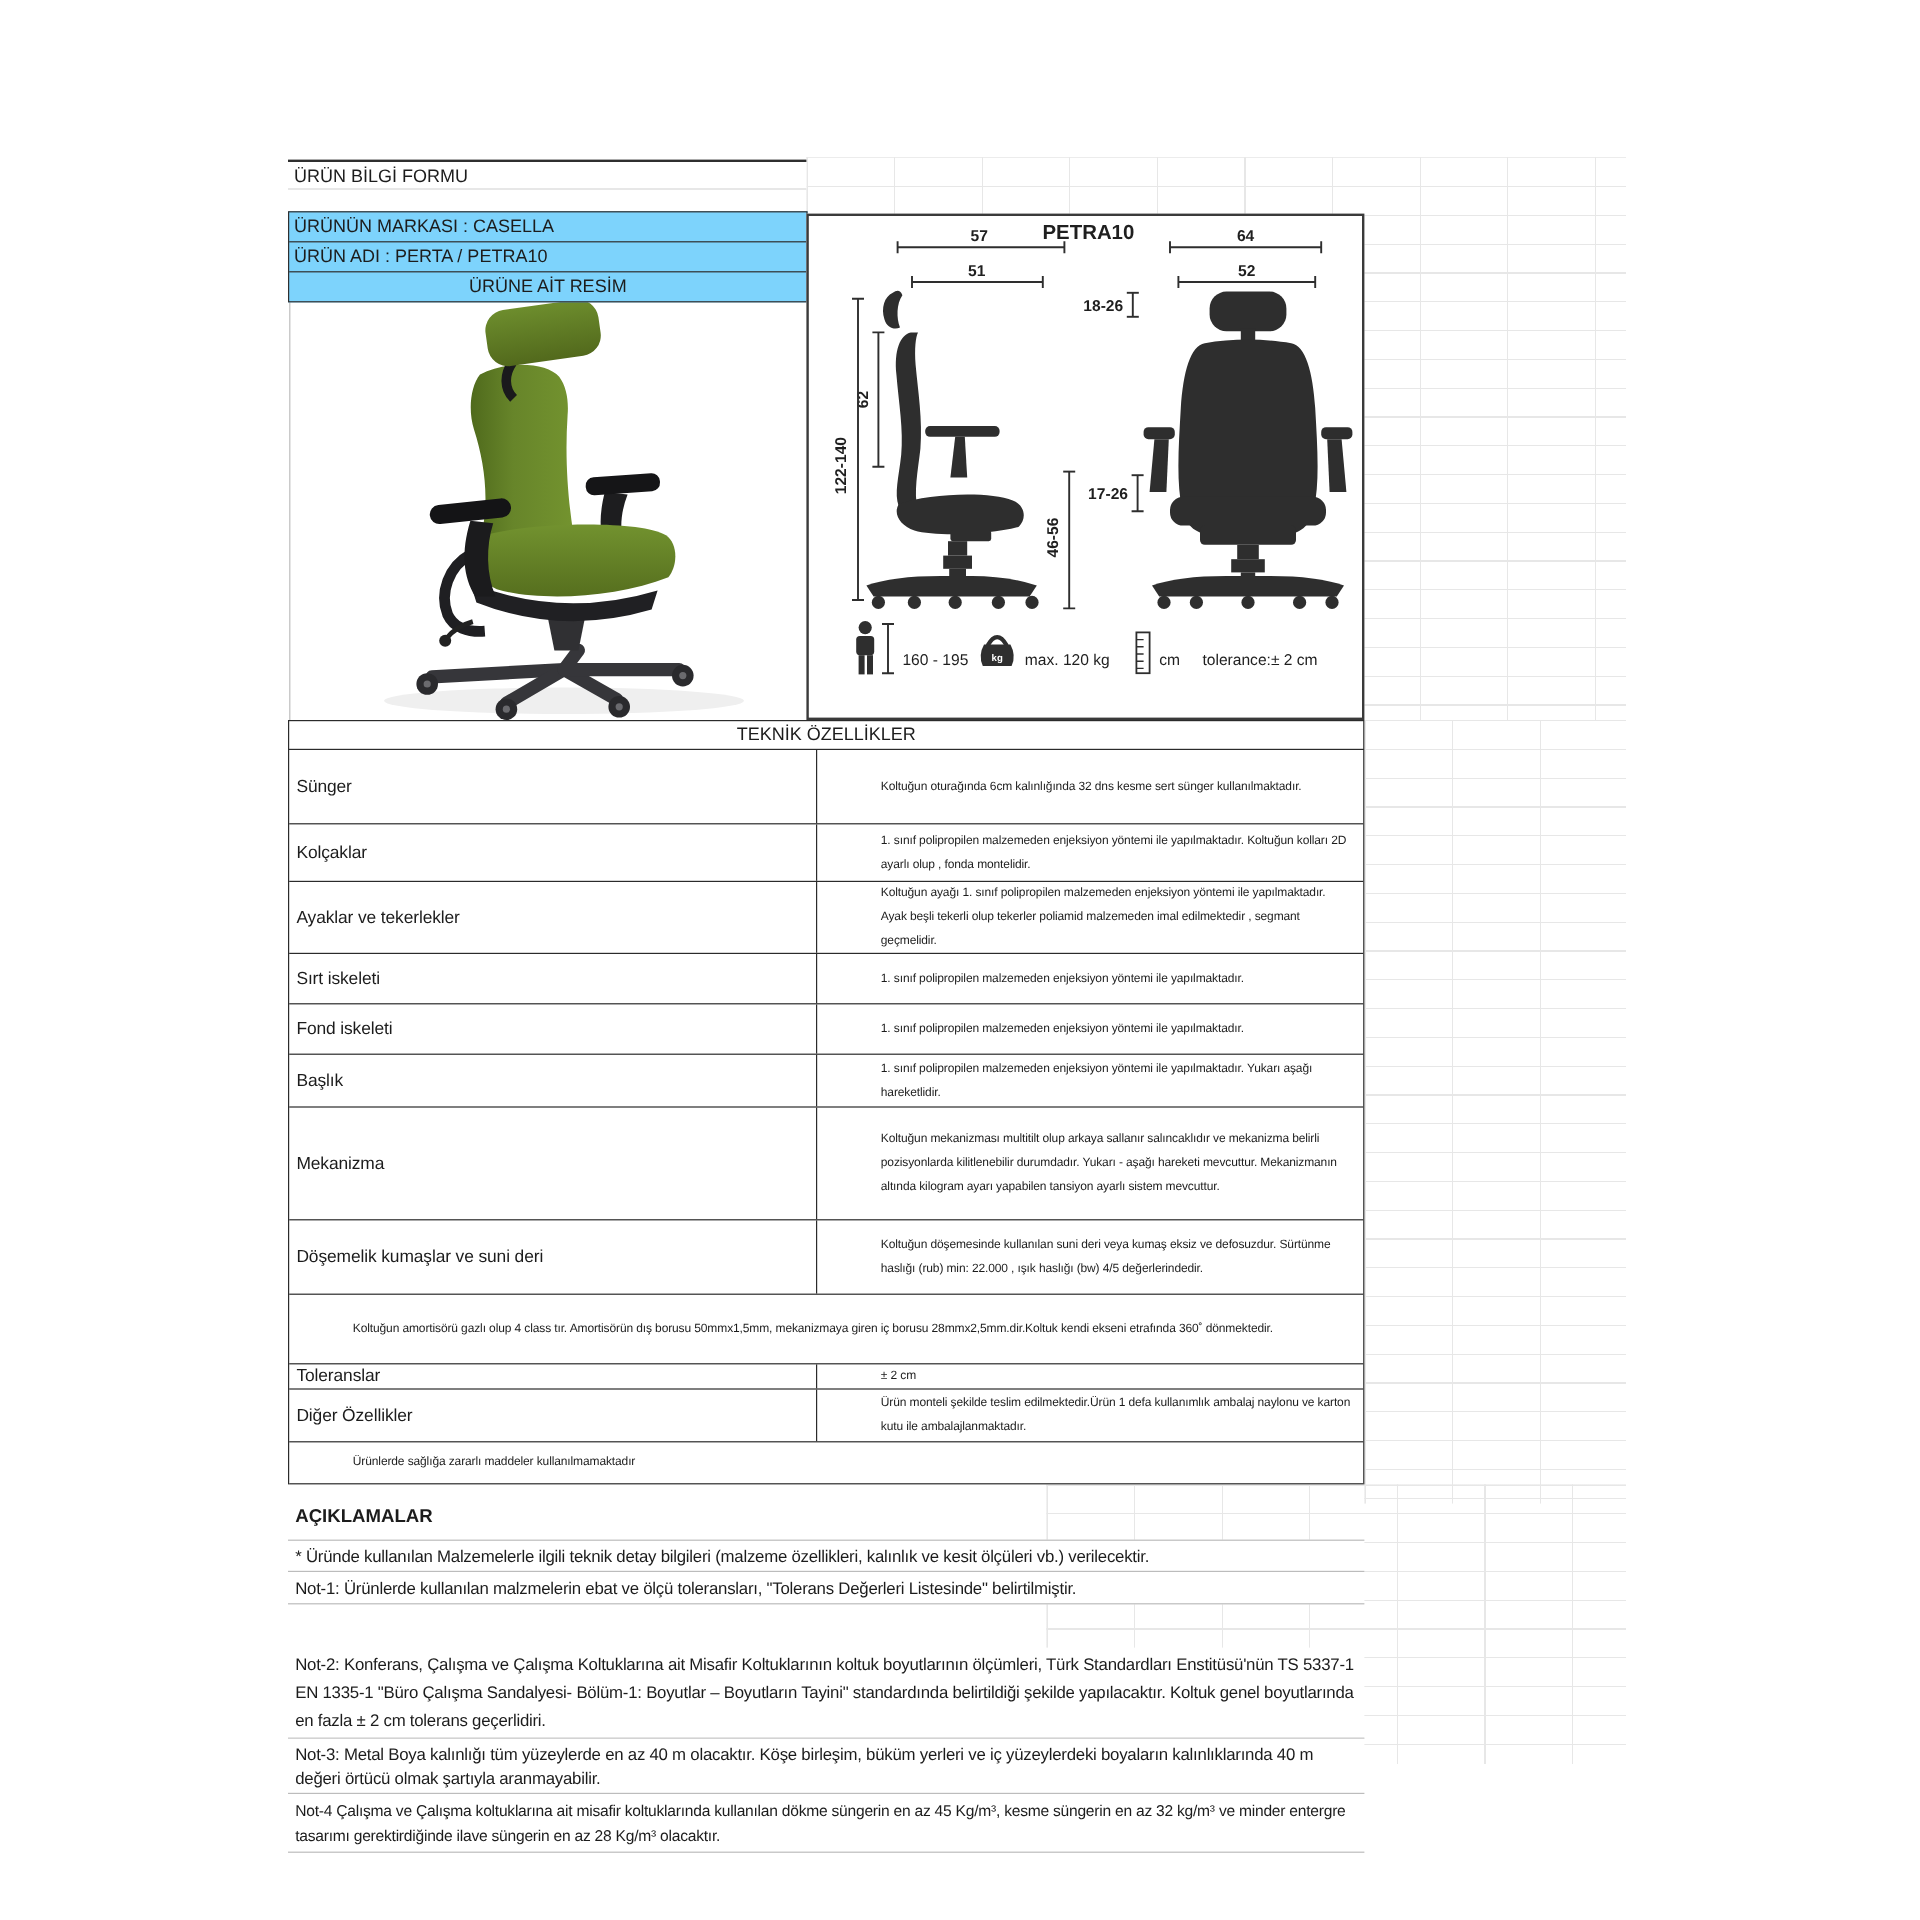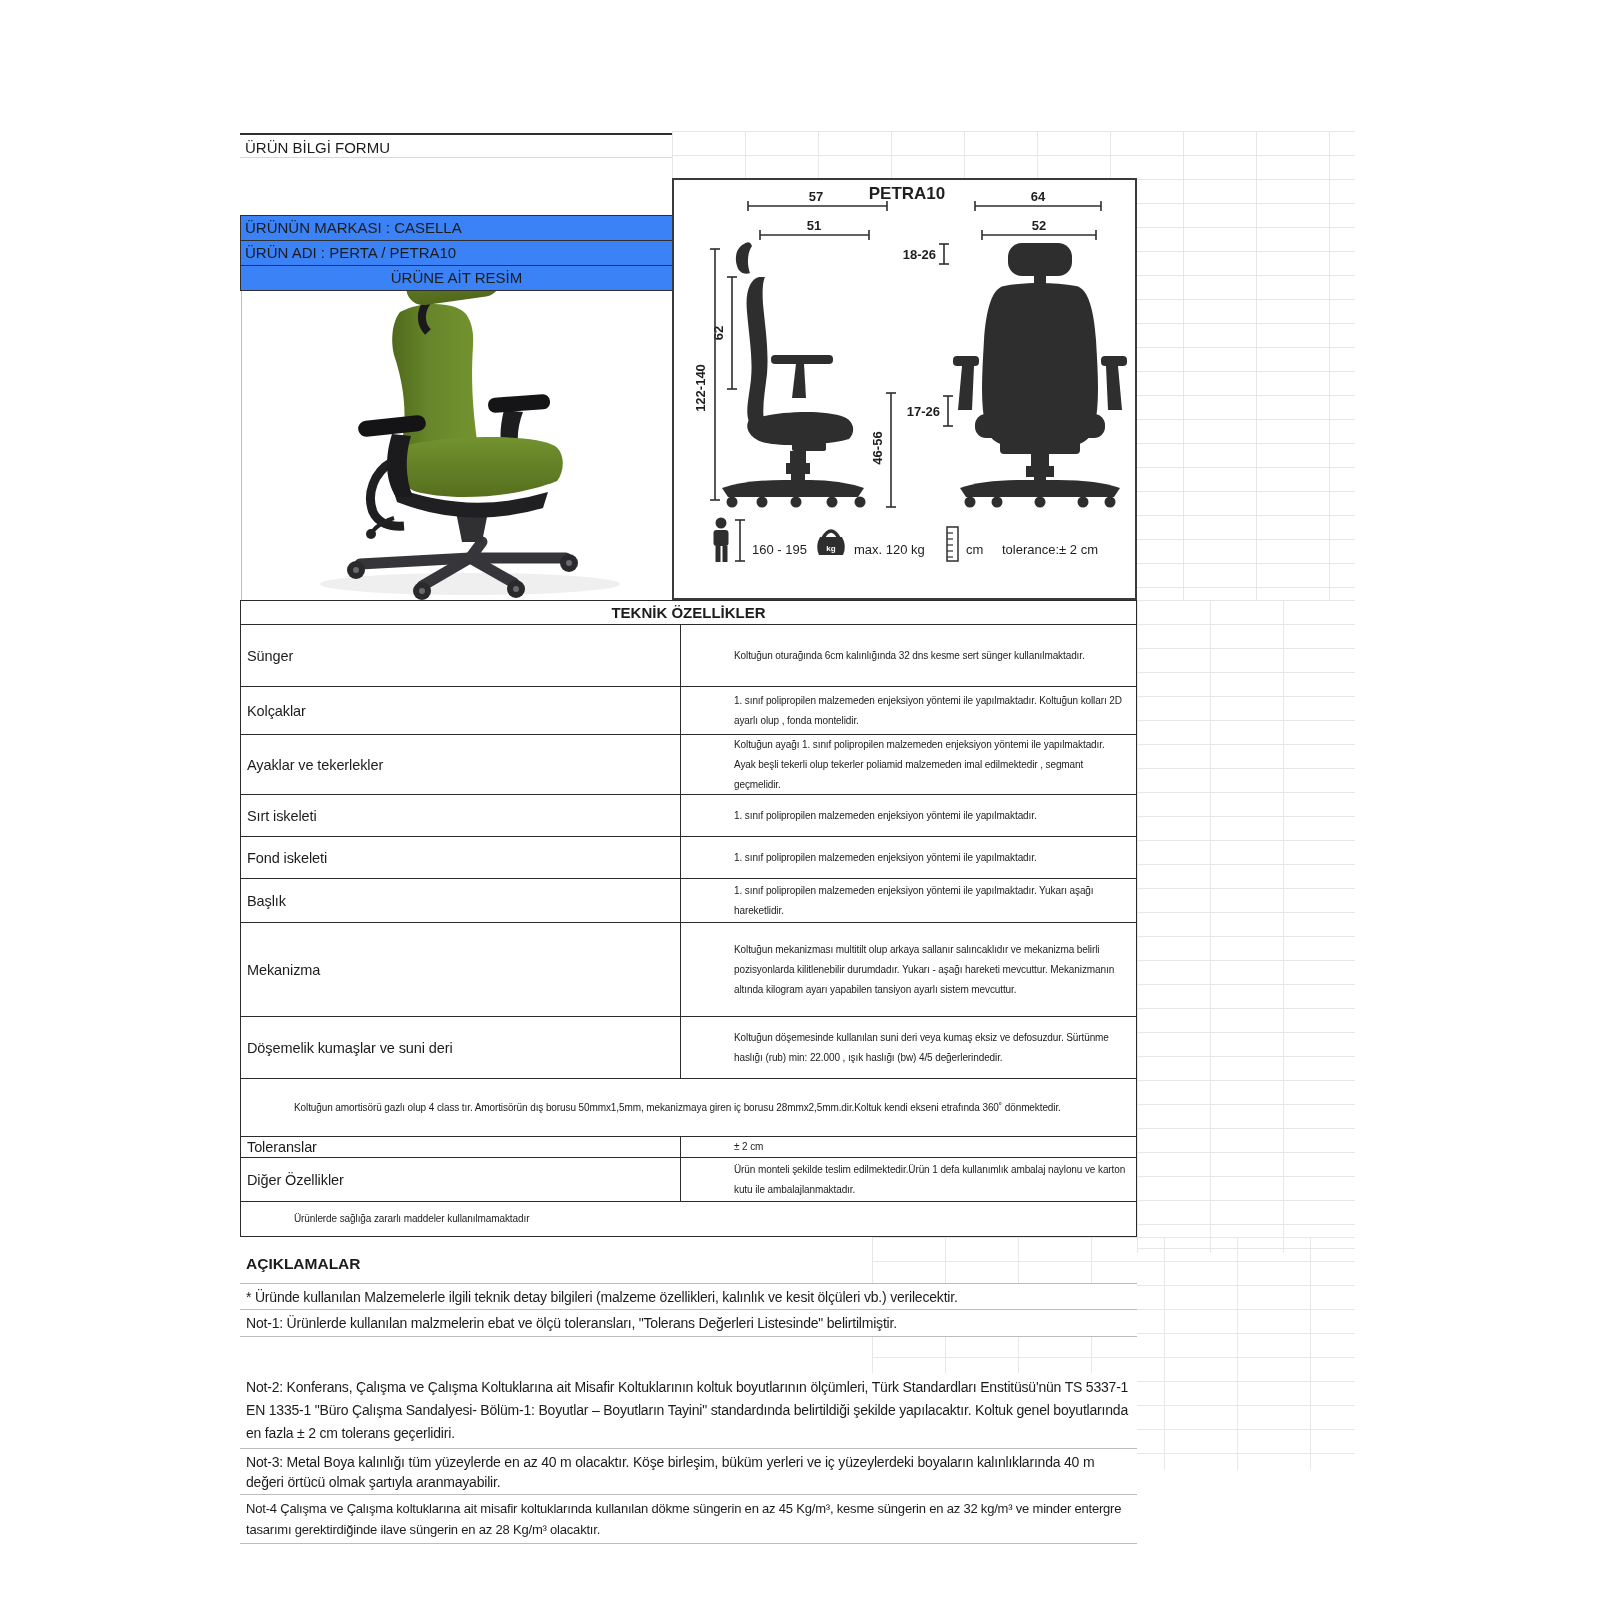--- a/index.html
+++ b/index.html
@@ -9,34 +9,34 @@
   .grid{position:absolute;z-index:0;background-image:
       repeating-linear-gradient(to bottom,#e7e7e7 0 1px,transparent 1px 24px),
       repeating-linear-gradient(to right,#e7e7e7 0 1px,transparent 1px 73px);}
   .g1{left:672px;top:131px;width:683px;height:469px;}
   .g2{left:1137px;top:600px;width:218px;height:653px;}
   .g3{left:872px;top:1237px;width:483px;height:233px;}
 
   .title-row{position:absolute;left:240px;top:133px;width:432px;height:25px;z-index:2;
     border-top:2px solid #2f2f2f;border-bottom:1px solid #d8d8d8;background:#fff;
     font-weight:normal;font-size:15px;line-height:25px;padding-left:5px;box-sizing:border-box;}
-  .idbox{position:absolute;left:240px;top:176px;width:433px;z-index:2;background:#3b82f6;
-    border:1px solid #2f2f2f;box-sizing:border-box;margin-top:39px;}
+  .idbox{position:absolute;left:240px;top:176px;width:433px;z-index:2;background:#7dd3fc;
+    border:1px solid #2f2f2f;box-sizing:border-box;}
   .idrow{height:24px;line-height:24px;font-size:15px;padding-left:4px;border-bottom:1px solid #2f2f2f;white-space:nowrap;}
   .idrow:last-child{border-bottom:none;}
   .idrow.caption{text-align:center;padding-left:0;}
 
   .photo{position:absolute;left:241px;top:250px;width:431px;height:350px;z-index:1;background:#fff;
     border-left:1px solid #bdbdbd;}
   .diagram{position:absolute;left:672px;top:178px;width:465px;height:422px;z-index:2;background:#fff;
     border:2px solid #3a3a3a;box-sizing:border-box;}
   .diagram svg{display:block;}
 
   .tech-header{position:absolute;left:240px;top:600px;width:897px;height:25px;z-index:2;background:#fff;
-    border:1px solid #2b2b2b;box-sizing:border-box;text-align:center;font-weight:bold;font-size:15px;line-height:23px;}
+    border:1px solid #2b2b2b;box-sizing:border-box;text-align:center;font-weight:normal;font-size:15px;line-height:23px;}
   .tech-table{position:absolute;left:240px;top:625px;width:897px;z-index:2;background:#fff;
     border-left:1px solid #2b2b2b;border-right:1px solid #2b2b2b;box-sizing:border-box;}
   .trow{display:flex;border-bottom:1px solid #2b2b2b;box-sizing:border-box;}
   .tlabel{width:440px;flex:0 0 440px;border-right:1px solid #2b2b2b;box-sizing:border-box;
     display:flex;align-items:center;padding:2px 6px;font-size:14.5px;letter-spacing:-0.1px;}
   .tvalue{flex:1;display:flex;align-items:center;padding:2px 8px;font-size:10px;line-height:20px;letter-spacing:-0.1px;margin-left:45px;}
 
   .notes-title{position:absolute;left:246px;top:1255px;z-index:2;font-weight:bold;font-size:15.5px;}
   .notes{position:absolute;left:240px;top:1283px;width:897px;z-index:2;}
   .note{box-sizing:border-box;border-bottom:1px solid #bcbcbc;background:#fff;

